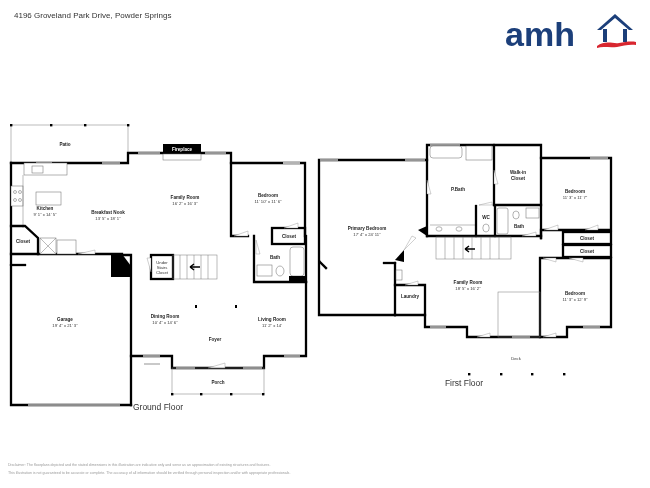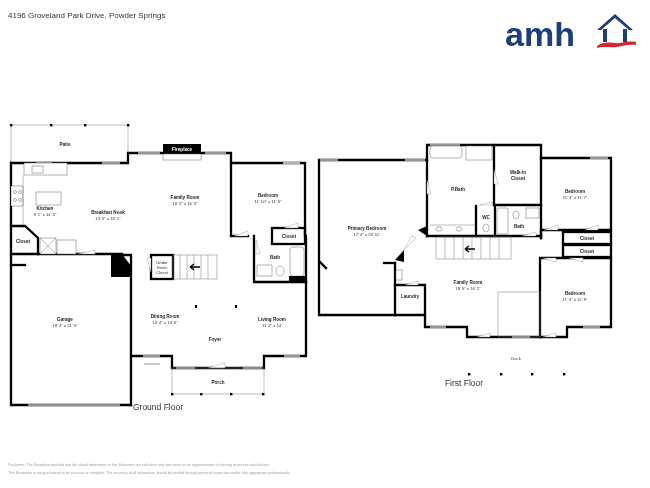--- a/index.html
+++ b/index.html
@@ -1,18 +1,18 @@
 <!DOCTYPE html>
 <html><head>
   <meta charset="utf-8">
   <style>
     html, body { margin: 0; padding: 0; background: #ffffff; }
     body { width: 650px; height: 488px; position: relative; overflow: hidden;
            font-family: "Liberation Sans", sans-serif; color: #222; }
-    .address { position: absolute; left: 8px; top: 11px; font-size: 8px; color: #333; }
+    .address { position: absolute; left: 14px; top: 11px; font-size: 8px; color: #333; }
     .logo { position: absolute; left: 505px; top: 10px; width: 135px; height: 42px; }
     .plan { position: absolute; left: 0; top: 0; width: 650px; height: 488px; }
     .room-label { font-family: "Liberation Sans", sans-serif; font-size: 4.6px; font-weight: bold; fill: #222; text-anchor: middle; }
     .room-dim { font-family: "Liberation Sans", sans-serif; font-size: 4.2px; fill: #333; text-anchor: middle; }
     .floor-label { font-family: "Liberation Sans", sans-serif; font-size: 8.5px; fill: #333; text-anchor: middle; }
     .white-label { font-family: "Liberation Sans", sans-serif; font-size: 4.6px; font-weight: bold; fill: #fff; text-anchor: middle; }
     .disclaimer { position: absolute; left: 8px; top: 462px; font-size: 3.6px; color: #9a9a9a; line-height: 7.5px; width: 640px; }
     .wall { stroke: #000; stroke-width: 2.3; fill: none; stroke-linecap: square; }
     .thin { stroke: #777; stroke-width: 0.5; fill: none; }
     .window { stroke: #bbb; stroke-width: 1.6; fill: none; }

